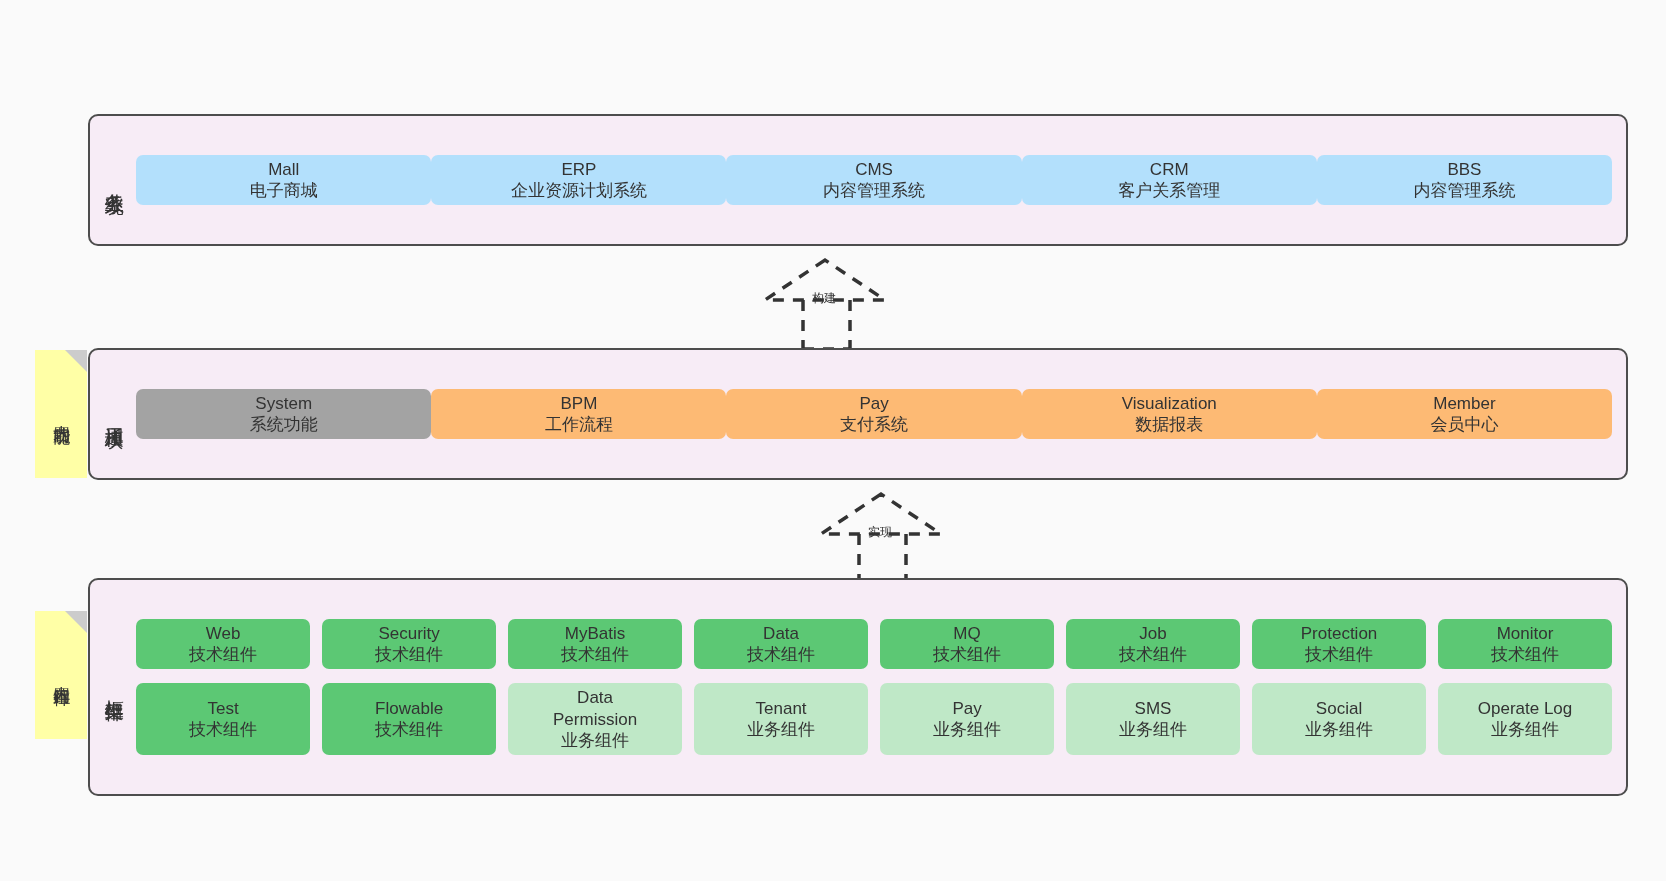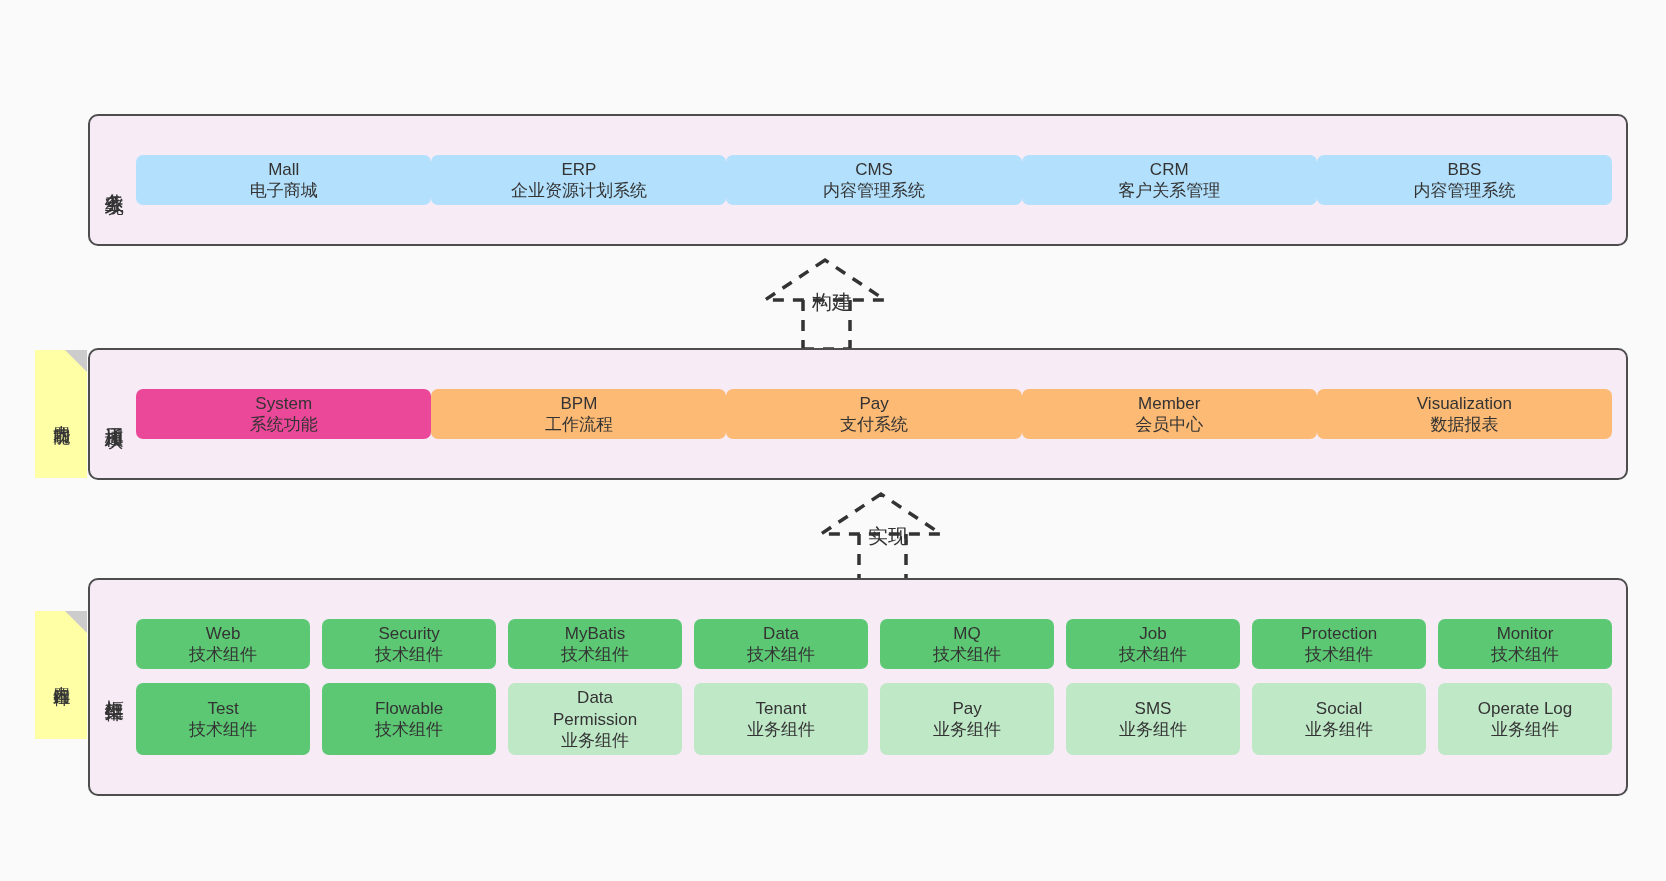--- a/index.html
+++ b/index.html
@@ -78,21 +78,21 @@
     line-height: 1.25;
     color: #333333;
     padding: 4px 6px;
     box-sizing: border-box;
     user-select: none;
   }
   .cell .l1 { display: block; }
   .cell .l2 { display: block; }
 
   .c-blue      { background: #b3e0fc; }
-  .c-red       { background: #ec4899; }
+  .c-red       { background: #a3a3a3; }
   .c-pink      { background: #fdba74; }
   .c-green     { background: #5cc874; }
   .c-lightgreen{ background: #bfe8c7; }
 
   
   .note {
     position: absolute;
     background: #ffffa6;
     box-sizing: border-box;
     display: flex;
@@ -120,21 +120,21 @@
   }
 
   
   .connector {
     position: absolute;
     pointer-events: none;
   }
   .connector svg { display: block; overflow: visible; }
   .conn-label {
     position: absolute;
-    font-size: 20px;
+    font-size: 12px;
     line-height: 1;
     color: #333333;
     background: transparent;
     white-space: nowrap;
     user-select: none;
   }
 </style>
 </head>
 <body>
 
@@ -204,27 +204,27 @@
         <span class="l1">BPM</span>
         <span class="l2">工作流程</span>
       </div>
 
       <div class="cell c-pink">
         <span class="l1">Pay</span>
         <span class="l2">支付系统</span>
       </div>
 
       <div class="cell c-pink">
+        <span class="l1">Visualization</span>
+        <span class="l2">数据报表</span>
+      </div>
+
+      <div class="cell c-pink">
         <span class="l1">Member</span>
         <span class="l2">会员中心</span>
-      </div>
-
-      <div class="cell c-pink">
-        <span class="l1">Visualization</span>
-        <span class="l2">数据报表</span>
       </div>
 
     </div>
   </div>
 
   <div class="connector" style="left:811px; top:486px; width:160px; height:100px;">
     <svg width="160" height="100" viewBox="0 0 160 100">
       <path d="M 70 8 L 10 48 L 130 48 Z" fill="none" stroke="#333333" stroke-width="3.5" stroke-dasharray="11,9" stroke-linecap="butt"></path>
       <line x1="48" y1="48" x2="48" y2="98" stroke="#333333" stroke-width="3.5" stroke-dasharray="11,9"></line>
       <line x1="95" y1="48" x2="95" y2="98" stroke="#333333" stroke-width="3.5" stroke-dasharray="11,9"></line>

